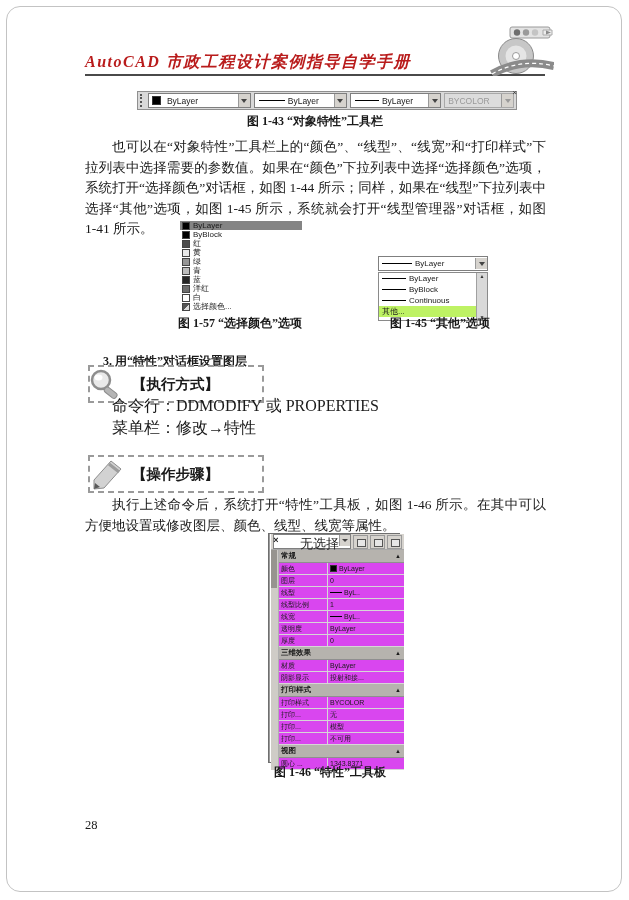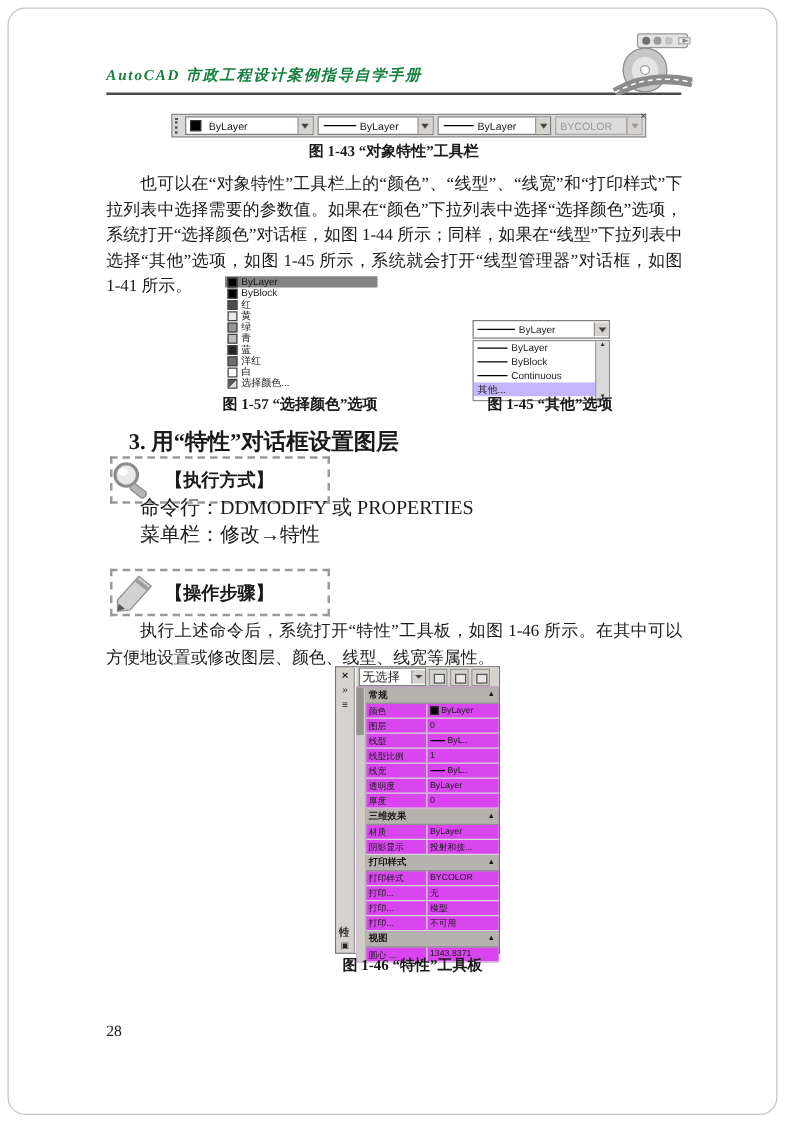--- a/index.html
+++ b/index.html
@@ -1,21 +1,21 @@
 <!DOCTYPE html>
 <html><head>
 <meta charset="utf-8">
 <style>
   html,body{margin:0;padding:0;background:#fff;}
   #page{position:relative;width:629px;height:900px;background:#fff;overflow:hidden;
         font-family:"Liberation Serif","DejaVu Serif",serif;color:#1a1a1a;}
   .abs{position:absolute;}
   #page-border{left:6px;top:6px;width:614px;height:884px;border:1px solid #c3c3c3;border-radius:14px;}
   
-  #hdr-title{left:85px;top:52px;font-size:12px;font-style:italic;font-weight:bold;letter-spacing:1.5px;color:#15803d;}
+  #hdr-title{left:85px;top:52px;font-size:16px;font-style:italic;font-weight:bold;letter-spacing:1.5px;color:#b91c1c;}
   #hdr-rule{left:85px;top:74px;width:460px;height:2px;background:#4a4a4a;}
   #logo{left:486px;top:26px;width:68px;height:50px;}
   
   .ui{font-family:"Liberation Sans","DejaVu Sans",sans-serif;}
   .sunken{background:#fff;border:1px solid #7f7f7f;}
   .combo-arrow{width:11px;background:#d6d3ce;border-left:1px solid #9a9a9a;display:flex;align-items:center;justify-content:center;}
   .tri{width:0;height:0;border-left:3px solid transparent;border-right:3px solid transparent;border-top:4px solid #444;}
   .linedash{display:inline-block;height:0;border-top:1px solid #000;}
   
   #tb43{left:137px;top:91px;width:380px;height:19px;border:1px solid #8f8f8f;background:#d9d9d9;display:flex;align-items:center;gap:3px;padding:0 2px;box-sizing:border-box;}
@@ -33,39 +33,39 @@
   #fig44{left:180px;top:221px;width:122px;background:#fff;}
   .f44row{display:flex;align-items:center;height:9px;font-size:8px;line-height:9px;font-family:"Liberation Sans","DejaVu Sans",sans-serif;}
   .f44row .sw{width:6px;height:6px;border:1px solid #444;margin:0 3px 0 2px;flex:0 0 auto;background:#000;}
   .f44row .sw.picker{background:linear-gradient(135deg,#555 0 50%,#ddd 50% 100%);}
   .f44row.sel{background:#848484;}
   
   #fig45{left:378px;top:256px;width:110px;}
   #f45-combo{height:13px;display:flex;align-items:center;font-size:8px;}
   #f45-list{border:1px solid #8a8a8a;background:#fff;margin-top:1px;position:relative;height:47px;}
   .f45row{display:flex;align-items:center;height:11px;font-size:8px;font-family:"Liberation Sans","DejaVu Sans",sans-serif;padding-left:3px;margin-right:10px;}
-  .f45row.sel{background:#c4b5fd;}
+  .f45row.sel{background:#bef264;}
   #f45-scroll{position:absolute;right:0;top:0;bottom:0;width:10px;background:#d9d9d9;border-left:1px solid #a0a0a0;font-size:5px;color:#333;display:flex;flex-direction:column;justify-content:space-between;align-items:center;}
   
-  #sec3{left:103px;top:341px;font-size:18px;font-weight:bold;}
+  #sec3{left:103px;top:353px;font-size:12px;font-weight:bold;}
   
   .dashbox{width:176px;height:38px;border:2px dashed #9a9a9a;box-sizing:border-box;display:flex;align-items:center;}
   .dashbox .boxlabel{font-size:14.5px;font-weight:bold;margin-left:42px;white-space:nowrap;}
   .boxicon{position:absolute;left:-4px;top:1px;width:40px;height:34px;}
   .cmdline{font-size:16px;}
   .inline-icon{display:inline-block;width:11px;height:11px;border:1px solid #777;background:#e9e9e9;vertical-align:-1px;margin-left:2px;position:relative;}
   .inline-icon::after{content:"";position:absolute;left:2px;top:2px;width:5px;height:5px;border:1px solid #555;background:#cfcfcf;}
   
   #palette{left:268px;top:533px;width:132px;height:230px;border:1px solid #6f6f6f;background:#d6d3ce;display:flex;box-sizing:border-box;}
   #pal-bar{width:14px;background:#d6d3ce;border-right:1px solid #9a9a9a;position:relative;font-family:"Liberation Sans","DejaVu Sans",sans-serif;}
   #pal-bar .bicon{position:absolute;left:0;width:14px;text-align:center;color:#222;}
   #pal-title-v{position:absolute;left:1px;bottom:26px;writing-mode:vertical-rl;font-size:8.5px;color:#222;letter-spacing:1px;}
   #pal-main{flex:1;background:#fff;display:flex;flex-direction:column;border-left:1px solid #fff;}
   #pal-head{height:19px;background:#d6d3ce;display:flex;align-items:center;gap:2px;padding:0 2px;border-bottom:1px solid #a8a8a8;}
-  #pal-sel{width:52px;height:13px;display:flex;align-items:center;font-size:10px;}
+  #pal-sel{width:52px;height:13px;display:flex;font-size:13px;padding-left:24px;}
   #pal-sel .lbl{flex:1;padding-left:2px;white-space:nowrap;}
   .pal-btn{width:15px;height:14px;background:#d6d3ce;border:1px solid #9a9a9a;box-sizing:border-box;position:relative;}
   .pal-btn::after{content:"";position:absolute;left:3px;top:3px;width:7px;height:6px;border:1px solid #555;background:#e6e6e6;}
   #pal-body{flex:1;position:relative;background:#d946ef;}
   #pal-scroll{position:absolute;left:0;top:0;bottom:0;width:7px;background:#cfccc7;border-right:1px solid #b0b0b0;}
   #pal-scroll .thumb{position:absolute;left:0;top:0;width:6px;height:38px;background:#97948f;}
   #pal-grid{margin-left:7px;font-family:"Liberation Sans","DejaVu Sans",sans-serif;}
   .pcat{height:12px;background:#b6b3ae;display:flex;align-items:center;font-size:7.5px;font-weight:bold;padding:0 3px;border-bottom:1px solid #8f8f8f;}
   .pcat .cat-title{flex:1;}
   .pcat .cat-arrow{font-size:6px;}

